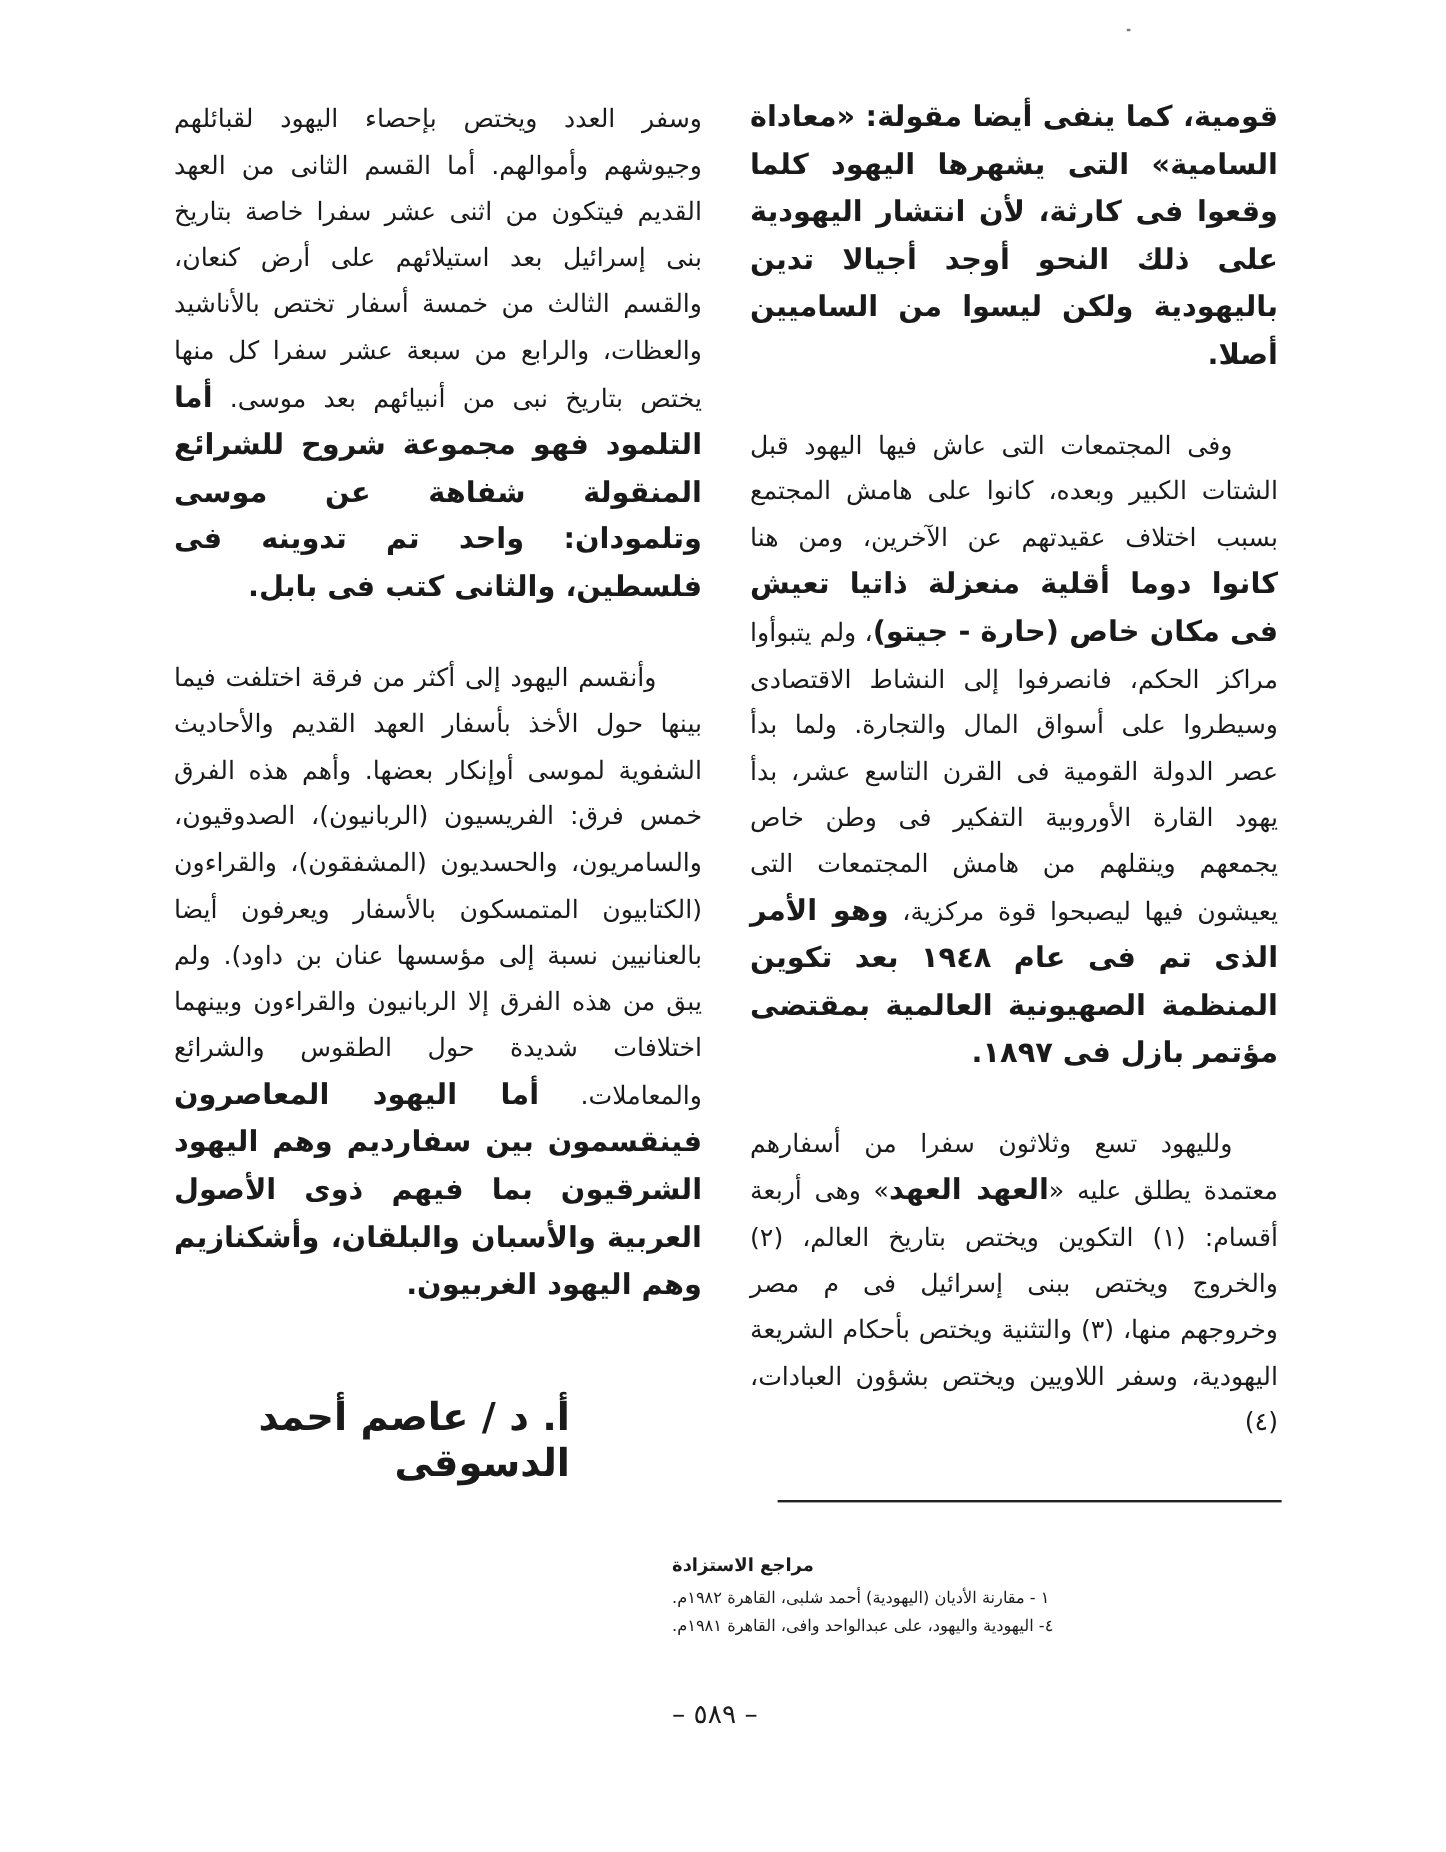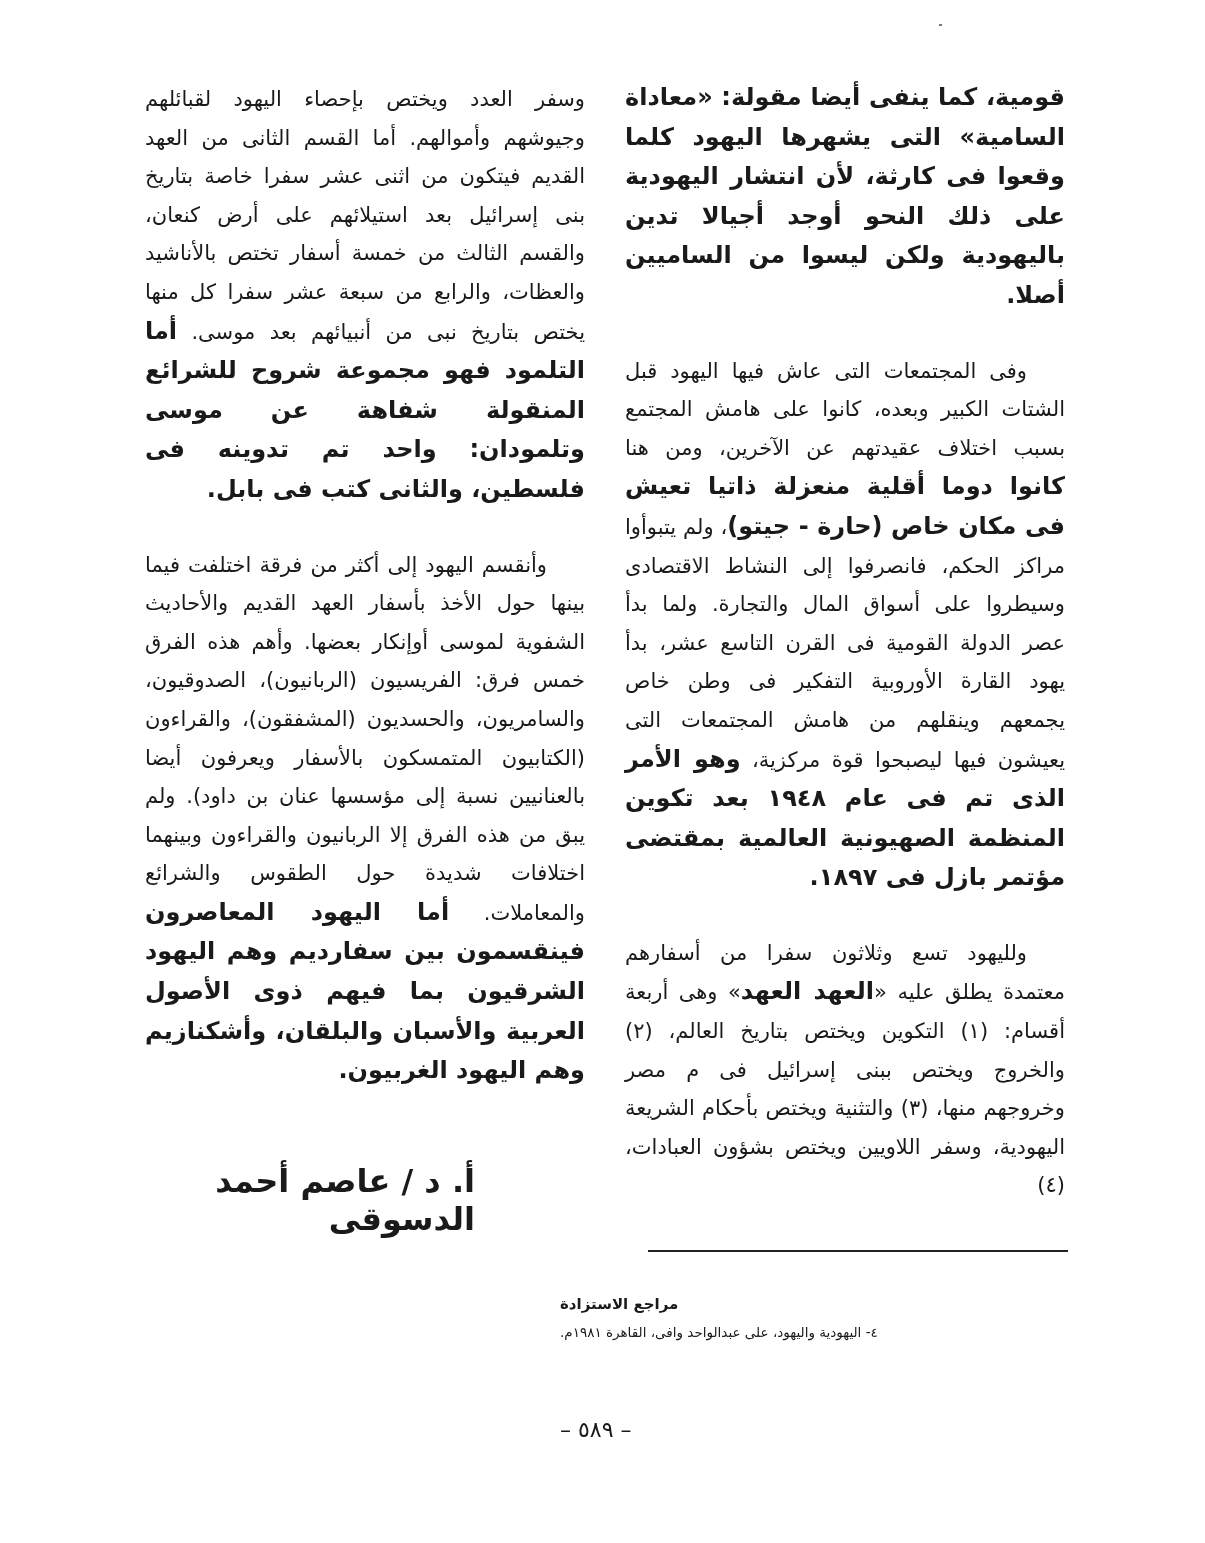--- a/index.html
+++ b/index.html
@@ -50,17 +50,18 @@
       <span>وأنقسم اليهود إلى أكثر من فرقة اختلفت فيما بينها حول الأخذ بأسفار العهد القديم والأحاديث الشفوية لموسى أوإنكار بعضها. وأهم هذه الفرق خمس فرق: الفريسيون (الربانيون)، الصدوقيون، والسامريون، والحسديون (المشفقون)، والقراءون (الكتابيون المتمسكون بالأسفار ويعرفون أيضا بالعنانيين نسبة إلى مؤسسها عنان بن داود). ولم يبق من هذه الفرق إلا الربانيون والقراءون وبينهما اختلافات شديدة حول الطقوس والشرائع والمعاملات. </span><span class="b">أما اليهود المعاصرون فينقسمون بين سفارديم وهم اليهود الشرقيون بما فيهم ذوى الأصول العربية والأسبان والبلقان، وأشكنازيم وهم اليهود الغربيون.</span>
     </p>
   </div>
 
   <div class="signature">أ. د / عاصم أحمد الدسوقى</div>
 
   <div class="fn-rule"></div>
 
   <div class="refs">
     <p class="refs-title">مراجع الاستزادة</p>
+    <p class="ref">١ - مقارنة الأديان (اليهودية) أحمد شلبى، القاهرة ١٩٨٢م.</p>
     <p class="ref">٤- اليهودية واليهود، على عبدالواحد وافى، القاهرة ١٩٨١م.</p>
   </div>
 
   <div class="page-num">– ٥٨٩ –</div>
 </div>
 
 </body></html>

